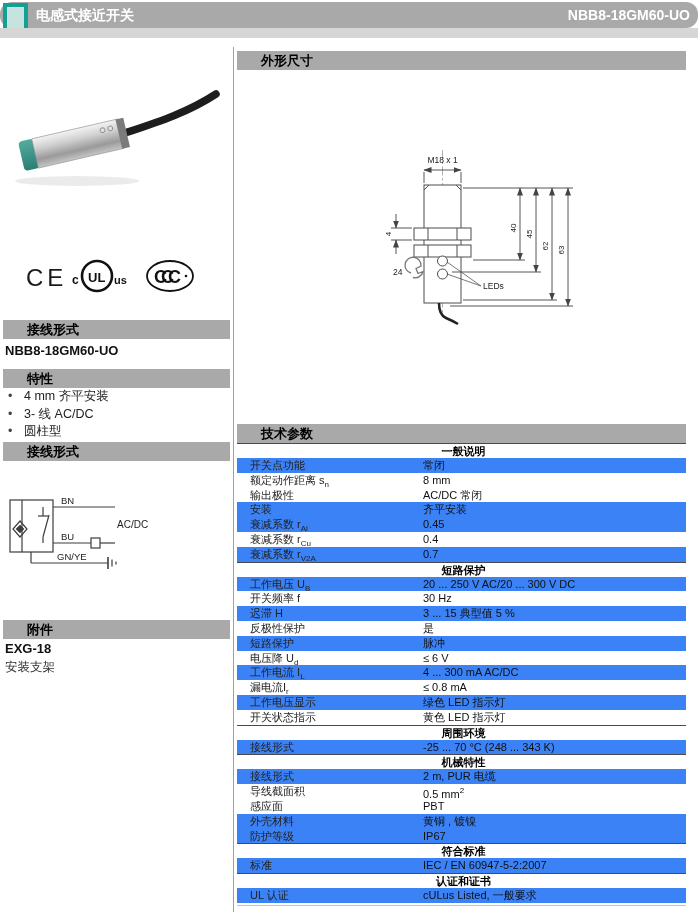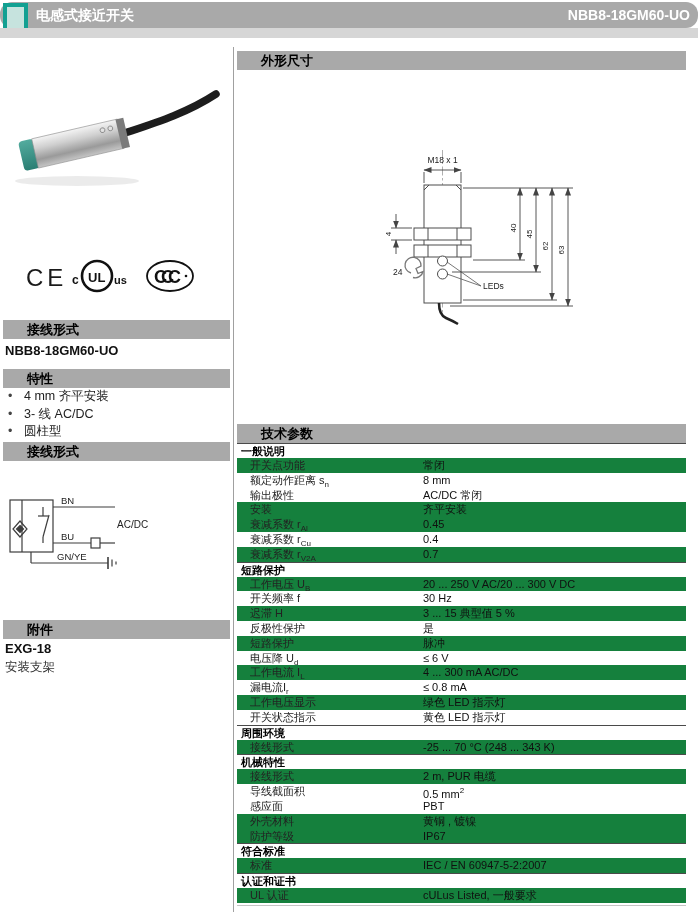--- a/index.html
+++ b/index.html
@@ -19,24 +19,24 @@
   .secbar{position:absolute;background:#a9a9a9;height:19px;line-height:19px;font-weight:bold;font-size:13px;padding-left:24px;color:#000;box-sizing:border-box;}
   .secbar.left{left:3px;width:227px;}
   .secbar.right{left:237px;width:449px;}
   .boldline{position:absolute;font-size:13px;font-weight:bold;color:#111;}
   .plainline{position:absolute;font-size:12.5px;color:#333;}
   
   .feat{position:absolute;left:8px;top:388px;width:215px;}
   .feat-item{font-size:12.5px;color:#222;line-height:17.5px;display:flex;}
   .feat-item .dot{width:16px;color:#444;}
   
-  #tech-table{position:absolute;left:237px;top:443px;width:449px;}
+  #tech-table{position:absolute;left:237px;top:443px;width:449px;text-align:center;}
   .t-group{height:14px;line-height:14px;border-top:1px solid #4a4a4a;font-weight:bold;font-size:11px;padding-left:4px;color:#000;}
   .t-row{position:relative;height:14.8px;font-size:11px;}
-  .t-row.shaded{background:#15803d;}
+  .t-row.shaded{background:#3b82f6;}
   .t-label{position:absolute;left:13px;top:0;line-height:14.8px;color:#222;white-space:nowrap;}
   .t-value{position:absolute;left:186px;top:0;line-height:14.8px;font-weight:normal;color:#101010;white-space:nowrap;}
   .t-label sub,.t-value sub{font-size:8px;}
   .t-value sup{font-size:8px;}
   #tech-table:after{content:"";display:block;border-top:1px solid #c4c4c4;margin-top:2px;}
   
   svg text{font-family:"Liberation Sans","DejaVu Sans",sans-serif;}
 </style>
 </head>
 <body>

